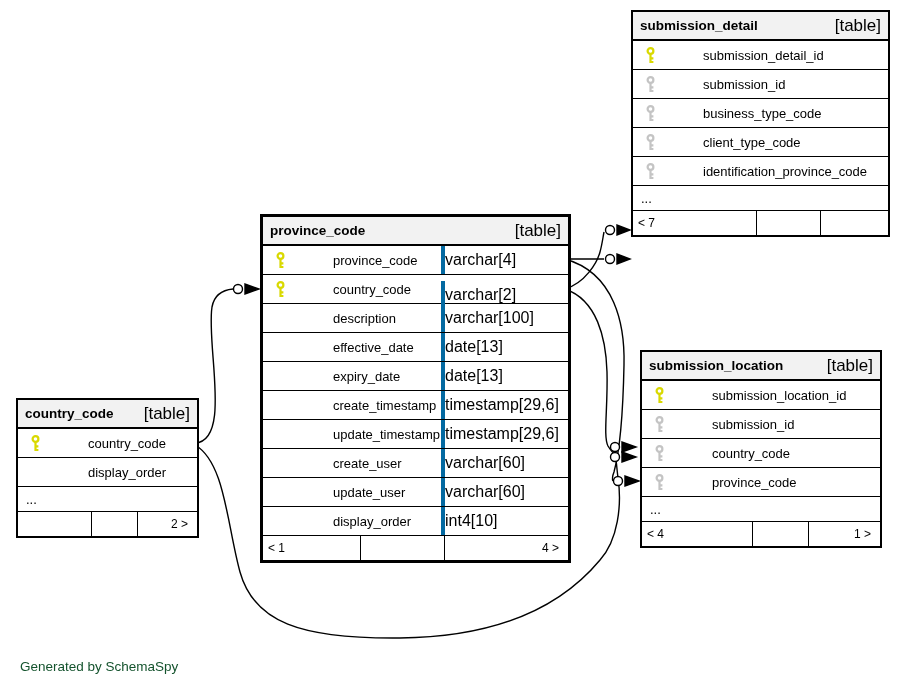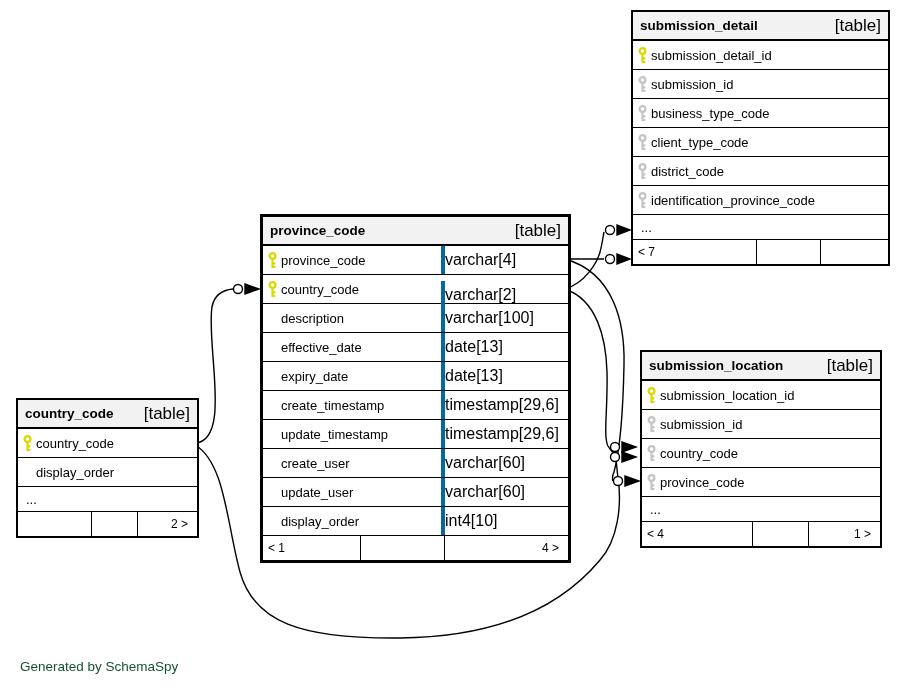--- a/index.html
+++ b/index.html
@@ -17,21 +17,21 @@
     background:#f2f2f2;border-bottom:2px solid #000;
     height:27px;padding:0 7px;
   }
   .tbl-title{font-weight:bold;font-size:13.5px;}
   .tbl-badge{font-size:17px;font-weight:normal;}
   .tbl-row{
     display:flex;align-items:center;height:28px;
     border-bottom:1px solid #000;font-size:13px;
   }
   .tbl-row:last-child{border-bottom:none;}
-  .name-cell{display:flex;align-items:center;flex:1 1 auto;height:100%;overflow:hidden;}
+  .name-cell{display:flex;align-items:center;flex:1 1 auto;height:100%;padding-left:8px;overflow:hidden;gap:44px;}
   .key-slot{width:18px;flex:0 0 18px;display:flex;align-items:center;justify-content:center;}
   .col-name{white-space:nowrap;}
   .type-cell{
     flex:0 0 auto;height:100%;display:flex;align-items:center;
     border-left:4px solid #0369a1;padding-left:0;font-size:16px;white-space:nowrap;
   }
   .dots-row{height:24px;display:flex;align-items:center;border-bottom:1px solid #000;
     font-size:13px;padding-left:8px;}
   .ftr-row{display:flex;height:24px;font-size:12px;}
   .ftr-cell{border-left:1px solid #000;display:flex;align-items:center;padding:0 5px;box-sizing:border-box;}
@@ -133,31 +133,20 @@
           </div>
         </div>
         <div class="tbl-row">
           <div class="name-cell">
             <span class="key-slot">
               <svg class="key-icon" width="11" height="17" viewBox="0 0 11 17">
                 <circle cx="5.5" cy="4" r="2.9" fill="none" stroke="#c4c4c4" stroke-width="2.2"></circle>
                 <path d="M5.5,6.9 L5.5,16 M5.5,11.4 L8.4,11.4 M5.5,15 L8.4,15" fill="none" stroke="#c4c4c4" stroke-width="2.2"></path>
               </svg>
             </span>
-            <span class="col-name">district_code</span>
-          </div>
-        </div>
-        <div class="tbl-row">
-          <div class="name-cell">
-            <span class="key-slot">
-              <svg class="key-icon" width="11" height="17" viewBox="0 0 11 17">
-                <circle cx="5.5" cy="4" r="2.9" fill="none" stroke="#c4c4c4" stroke-width="2.2"></circle>
-                <path d="M5.5,6.9 L5.5,16 M5.5,11.4 L8.4,11.4 M5.5,15 L8.4,15" fill="none" stroke="#c4c4c4" stroke-width="2.2"></path>
-              </svg>
-            </span>
             <span class="col-name">identification_province_code</span>
           </div>
         </div>
         <div class="dots-row">...</div>
         <div class="ftr-row">
           <div class="ftr-cell" style="width: 123px; flex: 0 0 123px;">&lt; 7</div>
           <div class="ftr-cell" style="width: 64px; flex: 0 0 64px;"></div>
           <div class="ftr-cell right" style="width: 64px; flex: 0 0 64px;"></div>
         </div>
       </div>

